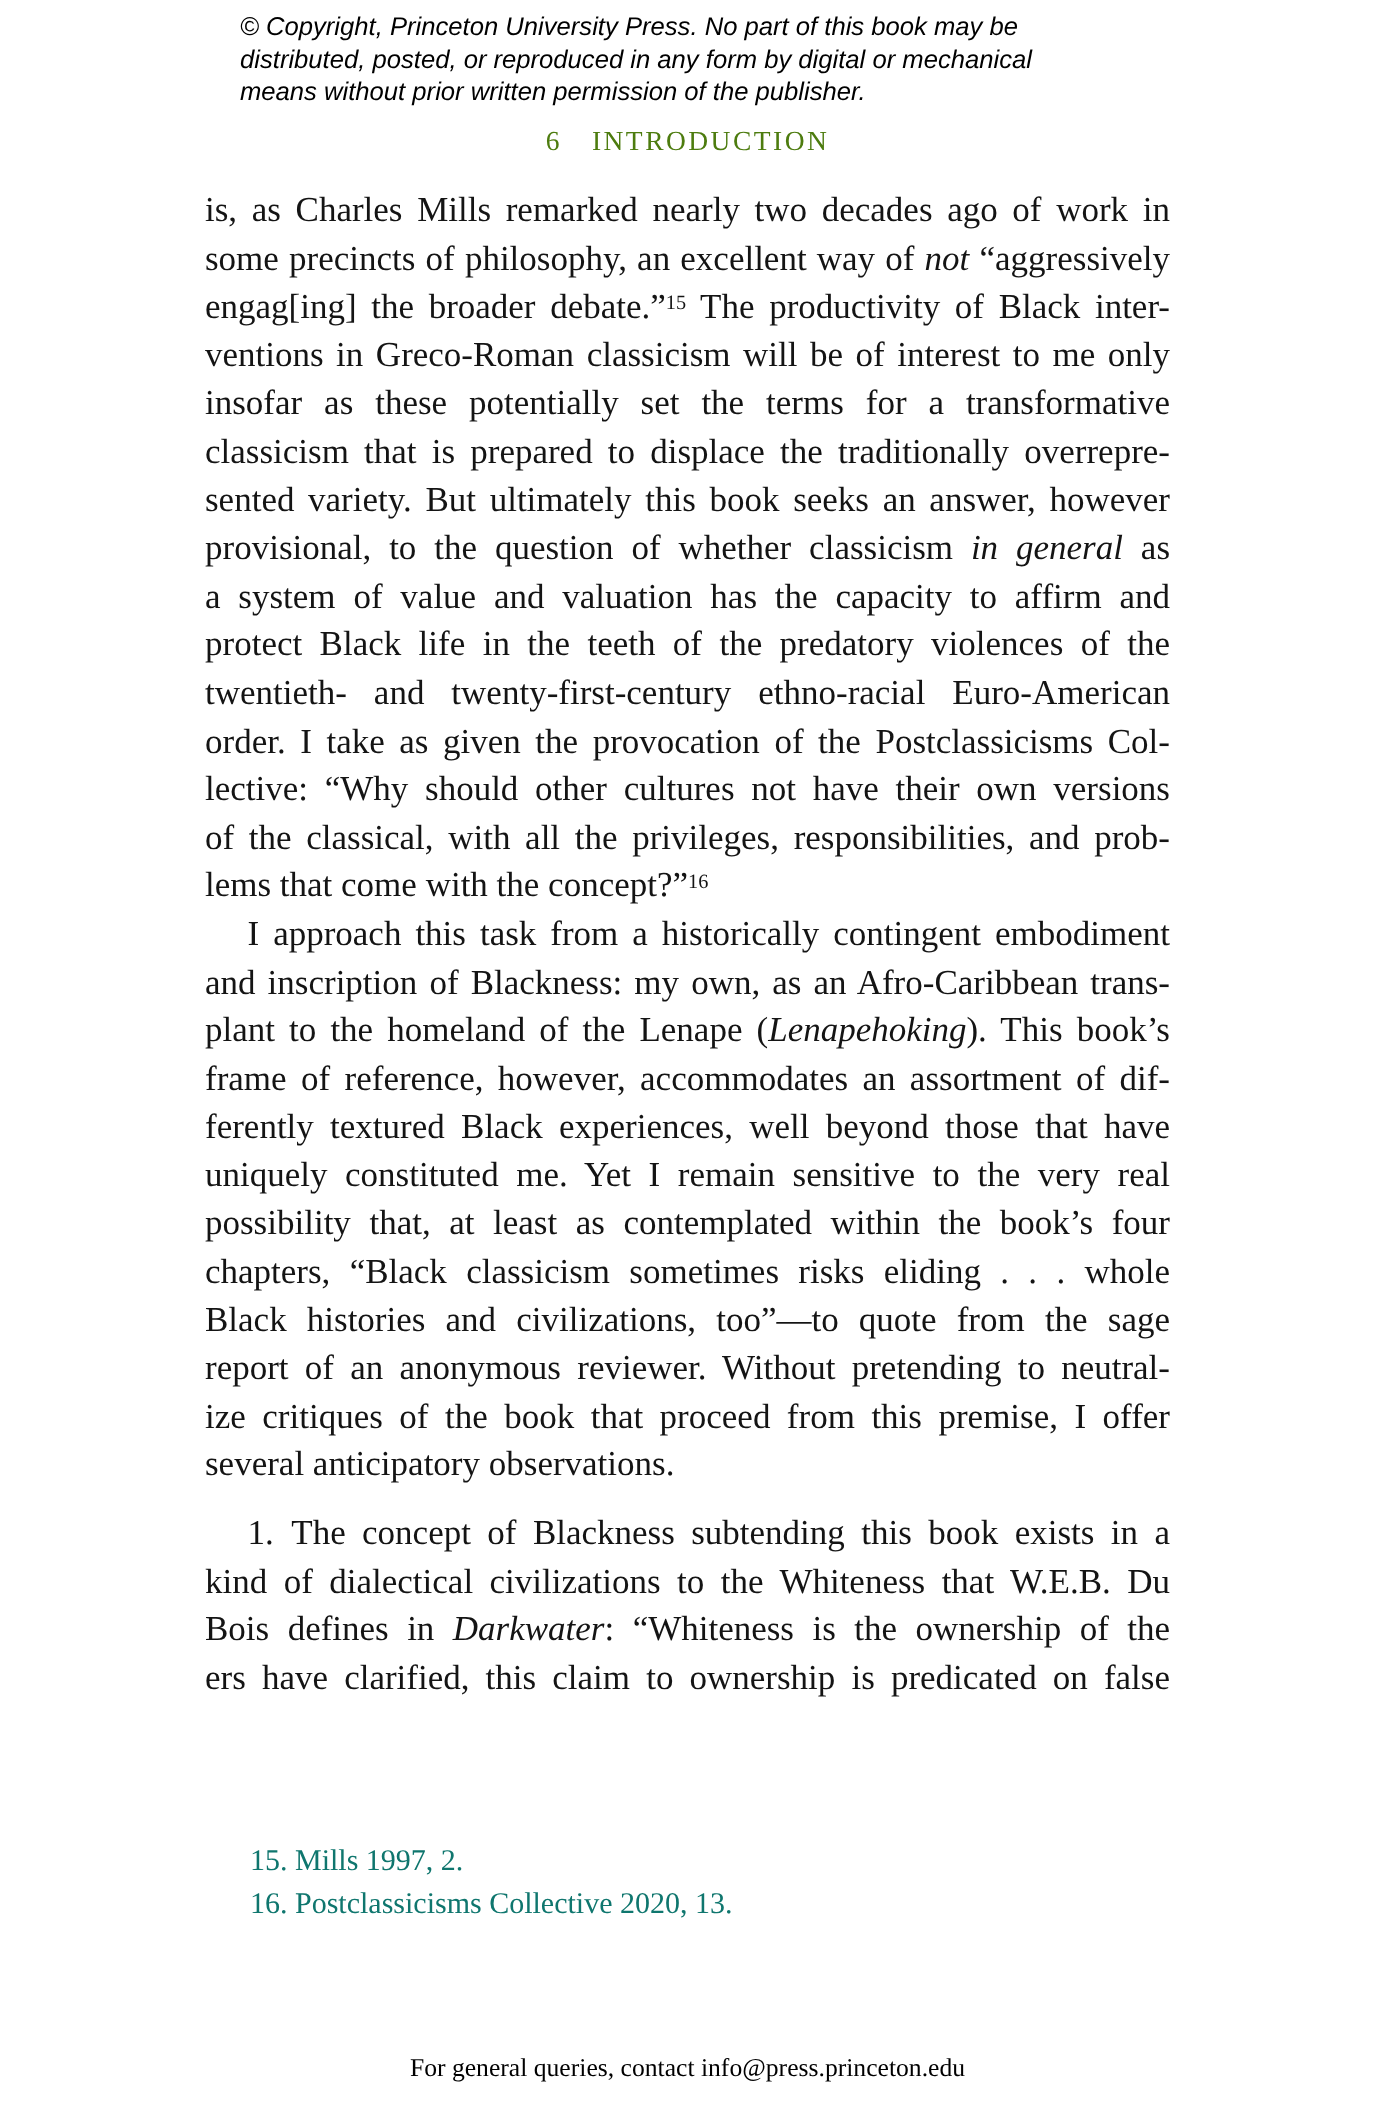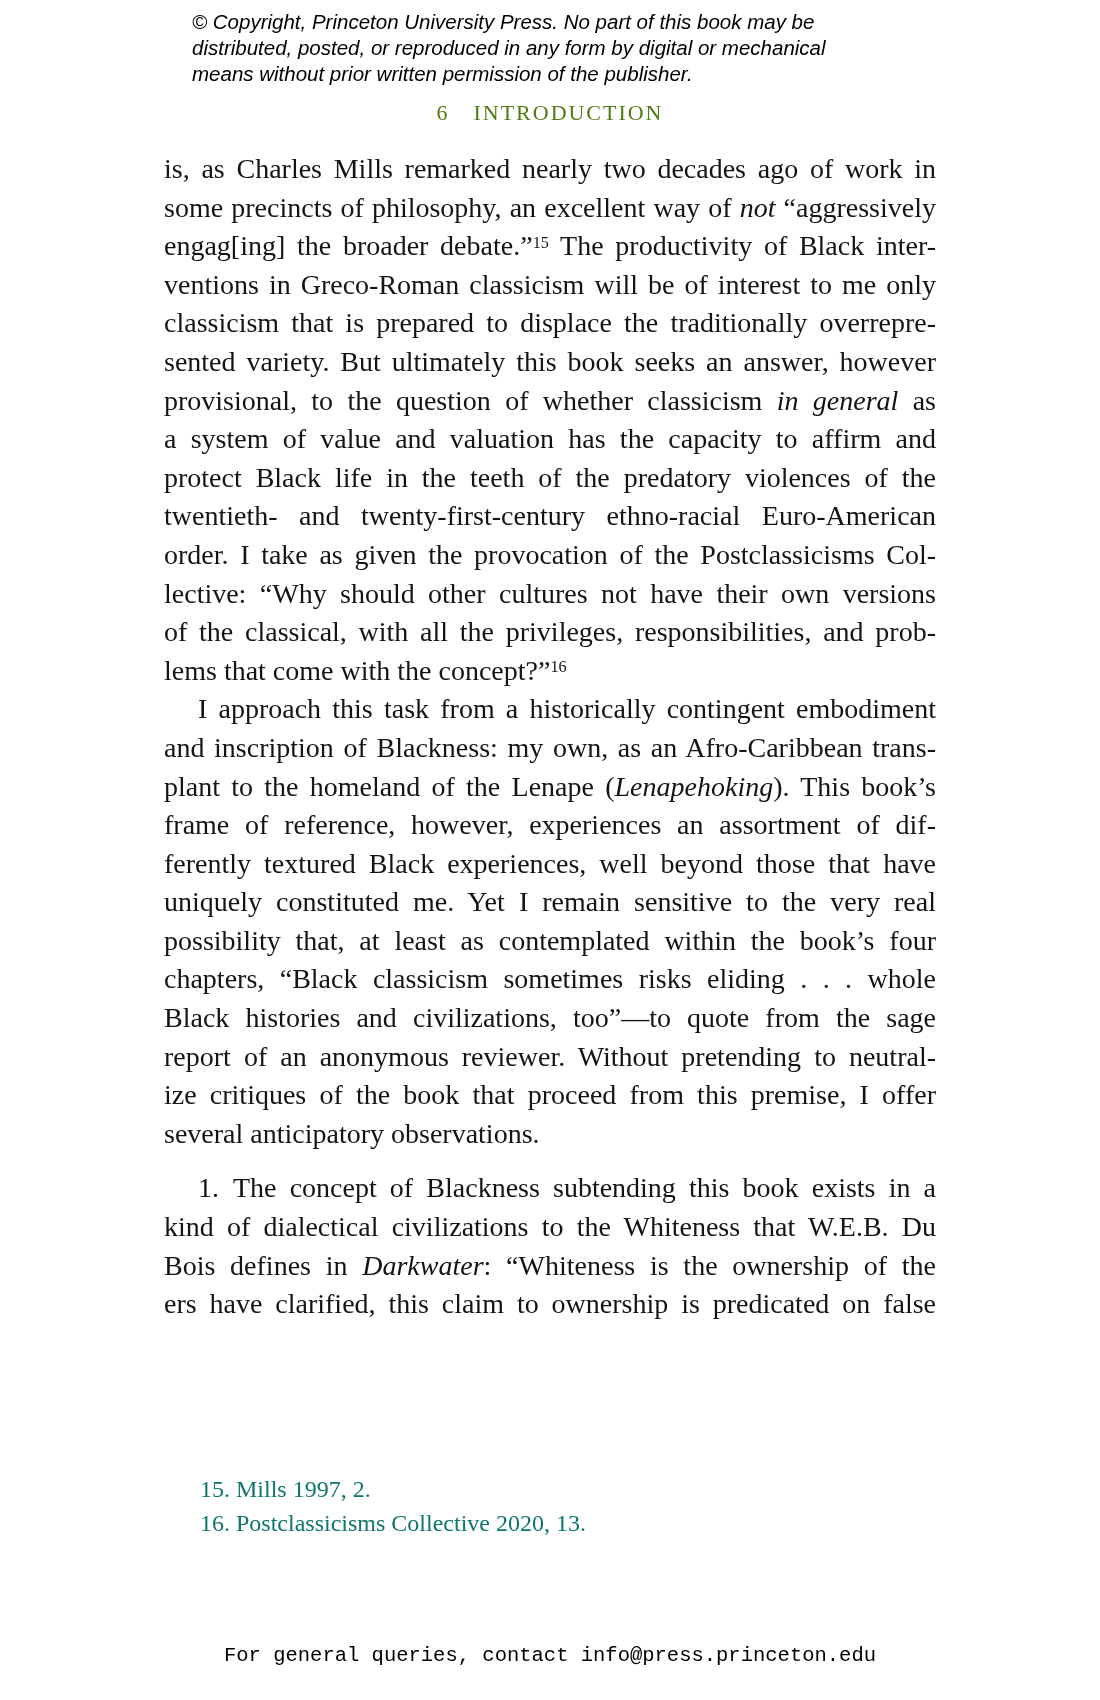--- a/index.html
+++ b/index.html
@@ -82,21 +82,21 @@
     font-size: 24px;
     line-height: 34px;
     color: #0f766e;
   }
   .page-footer {
     position: absolute;
     left: 164px;
     top: 1644px;
     width: 772px;
     text-align: center;
-    font-family: Liberation Mono, monospace;
+    font-family: Liberation Serif, serif;
     font-size: 20.5px;
     color: #000000;
   }
 </style>
 </head>
 <body>
 
 <div class="page">
 
   <div class="copyright">
@@ -108,36 +108,37 @@
   <div class="running-head">
     <span class="pagenum">6</span><span class="gap"></span><span class="head-title">INTRODUCTION</span>
   </div>
 
   <div class="body-text">
       <div class="para">
         <div class="line"><span>is, as Charles Mills remarked nearly two decades ago of work in</span></div>
         <div class="line"><span>some precincts of philosophy, an excellent way of </span><i>not</i><span> “aggressively</span></div>
         <div class="line"><span>engag[ing] the broader debate.”</span><span class="sup">15</span><span> The productivity of Black inter-</span></div>
         <div class="line"><span>ventions in Greco-Roman classicism will be of interest to me only</span></div>
+        <div class="line"><span>insofar as these potentially set the terms for a transformative</span></div>
         <div class="line"><span>classicism that is prepared to displace the traditionally overrepre-</span></div>
         <div class="line"><span>sented variety. But ultimately this book seeks an answer, however</span></div>
         <div class="line"><span>provisional, to the question of whether classicism </span><i>in general</i><span> as</span></div>
         <div class="line"><span>a system of value and valuation has the capacity to affirm and</span></div>
         <div class="line"><span>protect Black life in the teeth of the predatory violences of the</span></div>
         <div class="line"><span>twentieth- and twenty-first-century ethno-racial Euro-American</span></div>
         <div class="line"><span>order. I take as given the provocation of the Postclassicisms Col-</span></div>
         <div class="line"><span>lective: “Why should other cultures not have their own versions</span></div>
         <div class="line"><span>of the classical, with all the privileges, responsibilities, and prob-</span></div>
         <div class="line last"><span>lems that come with the concept?”</span><span class="sup">16</span></div>
       </div>
       <div class="para">
         <div class="line indent"><span>I approach this task from a historically contingent embodiment</span></div>
         <div class="line"><span>and inscription of Blackness: my own, as an Afro-Caribbean trans-</span></div>
         <div class="line"><span>plant to the homeland of the Lenape (</span><i>Lenapehoking</i><span>). This book’s</span></div>
-        <div class="line"><span>frame of reference, however, experiences an assortment of dif-</span></div>
+        <div class="line"><span>frame of reference, however, accommodates an assortment of dif-</span></div>
         <div class="line"><span>ferently textured Black experiences, well beyond those that have</span></div>
         <div class="line"><span>uniquely constituted me. Yet I remain sensitive to the very real</span></div>
         <div class="line"><span>possibility that, at least as contemplated within the book’s four</span></div>
         <div class="line"><span>chapters, “Black classicism sometimes risks eliding . . . whole</span></div>
         <div class="line"><span>Black histories and civilizations, too”—to quote from the sage</span></div>
         <div class="line"><span>report of an anonymous reviewer. Without pretending to neutral-</span></div>
         <div class="line"><span>ize critiques of the book that proceed from this premise, I offer</span></div>
         <div class="line last"><span>several anticipatory observations.</span></div>
       </div>
       <div class="para spaced">

